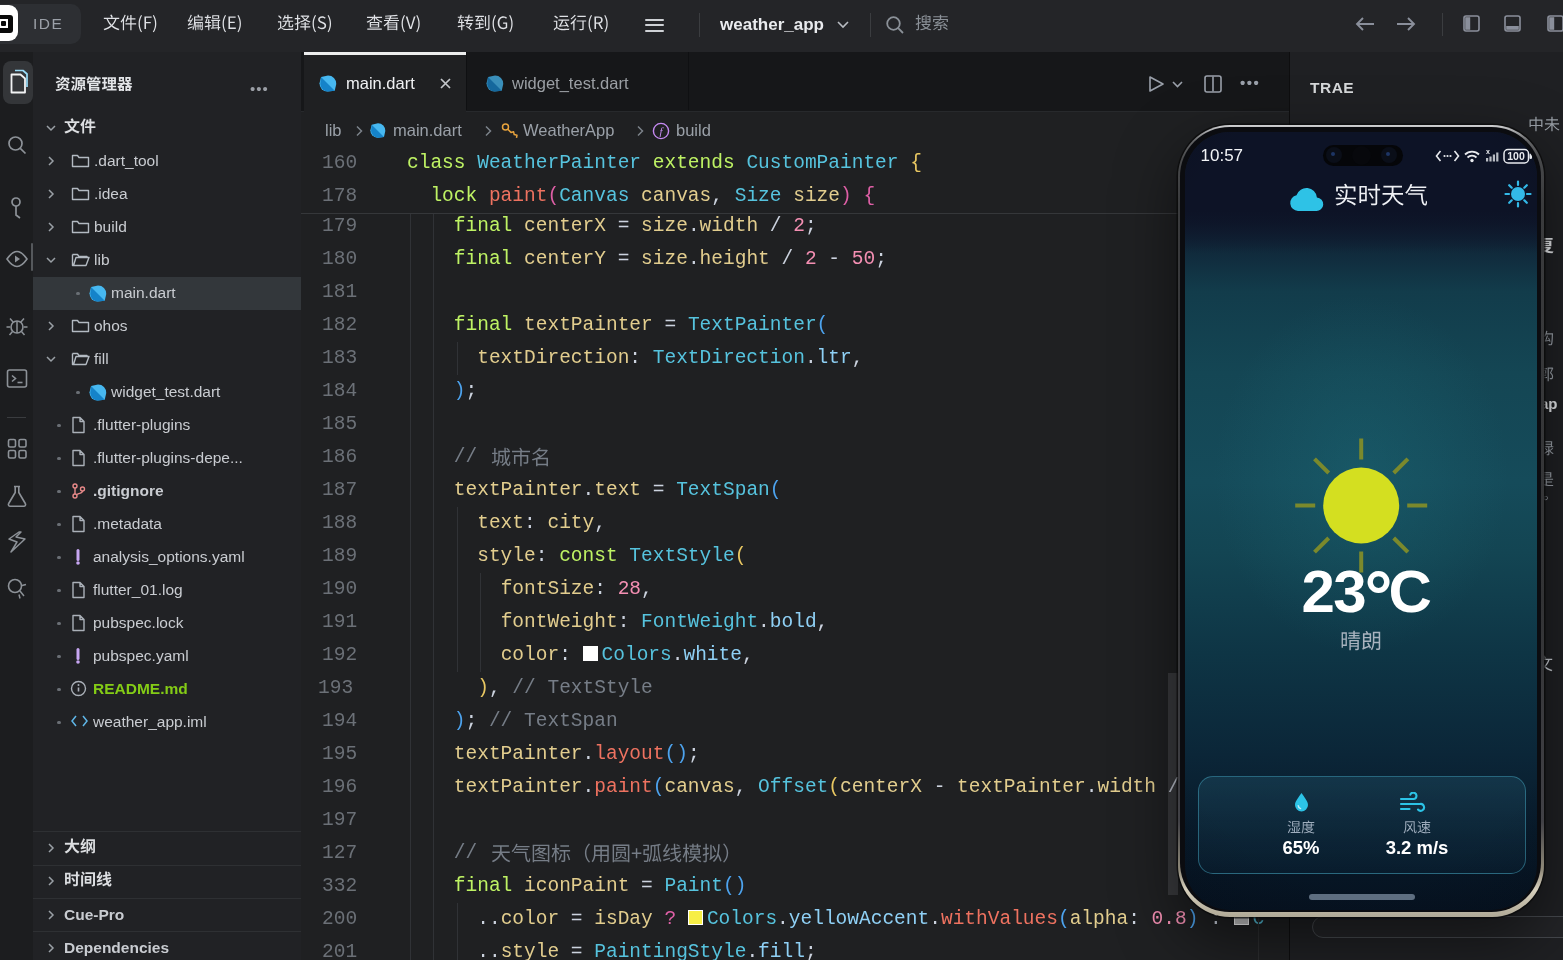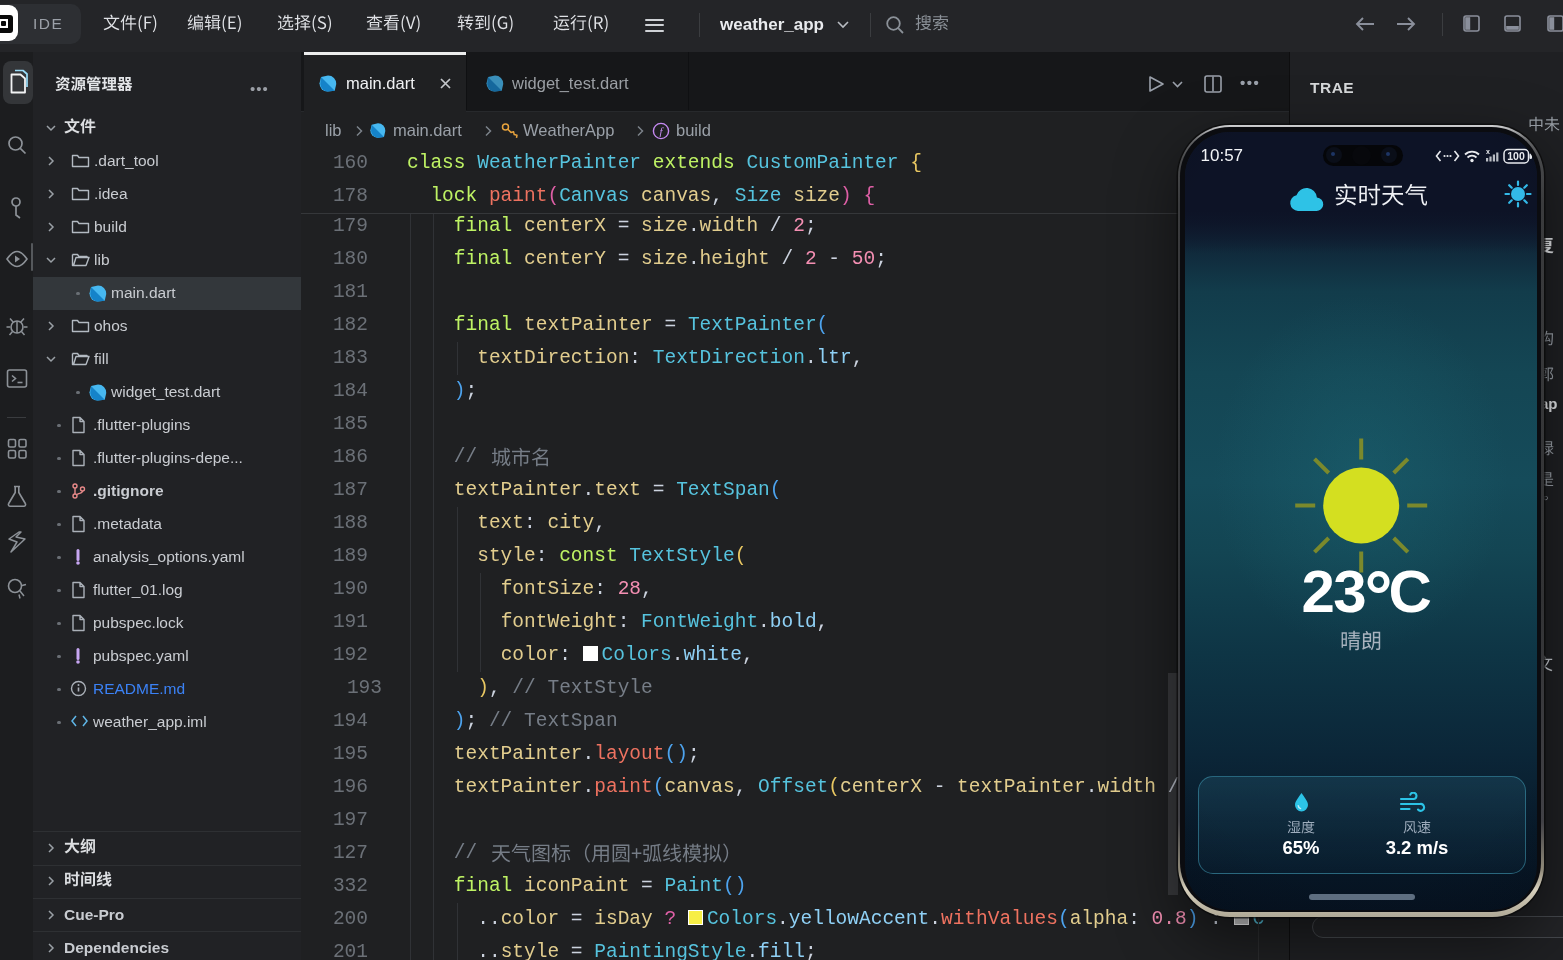--- a/index.html
+++ b/index.html
@@ -3,21 +3,21 @@
 <style>
 *{margin:0;padding:0;box-sizing:border-box}
 html,body{width:1563px;height:960px;overflow:hidden;background:#1f2022}
 body{font-family:"Liberation Sans",sans-serif;position:relative}
 .abs{position:absolute}
 svg{display:block}
 
 .cd{font-family:"Liberation Mono",monospace;font-size:19.5px;white-space:pre;color:#d6dbe5}
 .k{color:#bef264}.t{color:#56c3de}.e{color:#8fd0f5}.v{color:#e2cd8e}.f{color:#ee7260}
 .n{color:#f48fb3}.p{color:#ccd3df}.c{color:#767d87}.b1{color:#e8c762}.b2{color:#de5fa6}.b3{color:#4da3ee}
-.ln{font-family:"Liberation Mono",monospace;font-size:19.5px;color:#6b7077;position:absolute;width:46px;text-align:right}
+.ln{font-family:"Liberation Mono",monospace;font-size:19.5px;color:#6b7077;position:absolute;width:46px;}
 .sw{display:inline-block;width:15px;height:15px;vertical-align:-1px;margin-right:4px}
 </style></head><body>
 <div class="abs" style="left:0;top:0;width:1563px;height:52px;background:#242528"></div>
 <div class="abs" style="left:-14px;top:4px;width:95px;height:40px;background:#2d2f33;border-radius:10px"></div>
 <div class="abs" style="left:-14px;top:5px;width:32px;height:36px;background:#fff;border-radius:9px"></div>
 <div class="abs" style="left:-6px;top:14.5px;width:19px;height:18px;background:#0a0a0a;border-radius:3px"></div>
 <div class="abs" style="left:-1px;top:19px;width:9px;height:9px;background:#fff"></div>
 <div class="abs" style="left:1px;top:21px;width:5px;height:5px;background:#0a0a0a;border-radius:1px"></div>
 <div class="abs" style="left:33px;top:15px;font-size:15.5px;letter-spacing:1.5px;color:#9ba0a8">IDE</div>
 <div style="position:absolute;left:103px;top:14.0px;">
@@ -328,21 +328,21 @@
   </div>
 <div class="abs" style="left:93px;top:647px;font-size:15.5px;font-weight:normal;color:#c9ccd1;white-space:nowrap">pubspec.yaml</div>
 <div class="abs" style="left:57px;top:687.5px;width:3.5px;height:3.5px;border-radius:2px;background:#6a6f75"></div>
 <div class="abs" style="left:70px;top:680px">
     <svg width="17" height="17" viewBox="0 0 17 17">
       <circle cx="8.5" cy="8.5" r="7" stroke="#aab0b8" stroke-width="1.4" fill="none"></circle>
       <path d="M8.5 7.5v4" stroke="#aab0b8" stroke-width="1.6"></path>
       <circle cx="8.5" cy="5" r="1" fill="#aab0b8"></circle>
     </svg>
   </div>
-<div class="abs" style="left:93px;top:680px;font-size:15.5px;font-weight:normal;color:#3b82f6;white-space:nowrap">README.md</div>
+<div class="abs" style="left:93px;top:680px;font-size:15.5px;font-weight:bold;color:#84cc16;white-space:nowrap">README.md</div>
 <div class="abs" style="left:57px;top:720.5px;width:3.5px;height:3.5px;border-radius:2px;background:#6a6f75"></div>
 <div class="abs" style="left:70px;top:713px">
     <svg width="19" height="16" viewBox="0 0 19 16">
       <path d="M6 3L2 8l4 5M13 3l4 5-4 5" stroke="#5fb6e8" stroke-width="1.5" fill="none"></path>
     </svg>
   </div>
 <div class="abs" style="left:93px;top:713px;font-size:15.5px;font-weight:normal;color:#c9ccd1;white-space:nowrap">weather_app.iml</div>
 <div class="abs" style="left:33px;top:831px;width:268px;height:1px;background:#2e3033"></div>
 <div class="abs" style="left:33px;top:864.5px;width:268px;height:1px;background:#2e3033"></div>
 <div class="abs" style="left:33px;top:898px;width:268px;height:1px;background:#2e3033"></div>
@@ -489,21 +489,21 @@
 <div class="ln" style="left:322px;top:506.5px;line-height:33px">188</div>
 <div class="cd abs" style="left:407.0px;top:506.5px;line-height:33px">      <span class="v">text</span><span class="p">:</span> <span class="v">city</span><span class="p">,</span></div>
 <div class="ln" style="left:322px;top:539.5px;line-height:33px">189</div>
 <div class="cd abs" style="left:407.0px;top:539.5px;line-height:33px">      <span class="v">style</span><span class="p">:</span> <span class="k">const</span> <span class="t">TextStyle</span><span class="b1">(</span></div>
 <div class="ln" style="left:322px;top:572.5px;line-height:33px">190</div>
 <div class="cd abs" style="left:407.0px;top:572.5px;line-height:33px">        <span class="v">fontSize</span><span class="p">:</span> <span class="n">28</span><span class="p">,</span></div>
 <div class="ln" style="left:322px;top:605.5px;line-height:33px">191</div>
 <div class="cd abs" style="left:407.0px;top:605.5px;line-height:33px">        <span class="v">fontWeight</span><span class="p">:</span> <span class="t">FontWeight</span><span class="p">.</span><span class="e">bold</span><span class="p">,</span></div>
 <div class="ln" style="left:322px;top:638.5px;line-height:33px">192</div>
 <div class="cd abs" style="left:407.0px;top:638.5px;line-height:33px">        <span class="v">color</span><span class="p">:</span> <span class="sw" style="background:#ffffff;border:1.5px solid #fff"></span><span class="t">Colors</span><span class="p">.</span><span class="e">white</span><span class="p">,</span></div>
-<div class="ln" style="left:336px;top:671.5px;line-height:33px">193</div>
+<div class="ln" style="left:318px;top:671.5px;line-height:33px">193</div>
 <div class="cd abs" style="left:407.0px;top:671.5px;line-height:33px">      <span class="b1">)</span><span class="p">,</span> <span class="c">// TextStyle</span></div>
 <div class="ln" style="left:322px;top:704.5px;line-height:33px">194</div>
 <div class="cd abs" style="left:407.0px;top:704.5px;line-height:33px">    <span class="b3">)</span><span class="p">;</span> <span class="c">// TextSpan</span></div>
 <div class="ln" style="left:322px;top:737.5px;line-height:33px">195</div>
 <div class="cd abs" style="left:407.0px;top:737.5px;line-height:33px">    <span class="v">textPainter</span><span class="p">.</span><span class="f">layout</span><span class="b3">()</span><span class="p">;</span></div>
 <div class="ln" style="left:322px;top:770.5px;line-height:33px">196</div>
 <div class="cd abs" style="left:407.0px;top:770.5px;line-height:33px">    <span class="v">textPainter</span><span class="p">.</span><span class="f">paint</span><span class="b3">(</span><span class="v">canvas</span><span class="p">,</span> <span class="t">Offset</span><span class="b1">(</span><span class="v">centerX</span> <span class="p">-</span> <span class="v">textPainter</span><span class="p">.</span><span class="v">width</span> <span class="p">/</span></div>
 <div class="ln" style="left:322px;top:803.5px;line-height:33px">197</div>
 <div class="cd abs" style="left:407.0px;top:803.5px;line-height:33px"></div>
 <div class="ln" style="left:322px;top:836.5px;line-height:33px">127</div>

